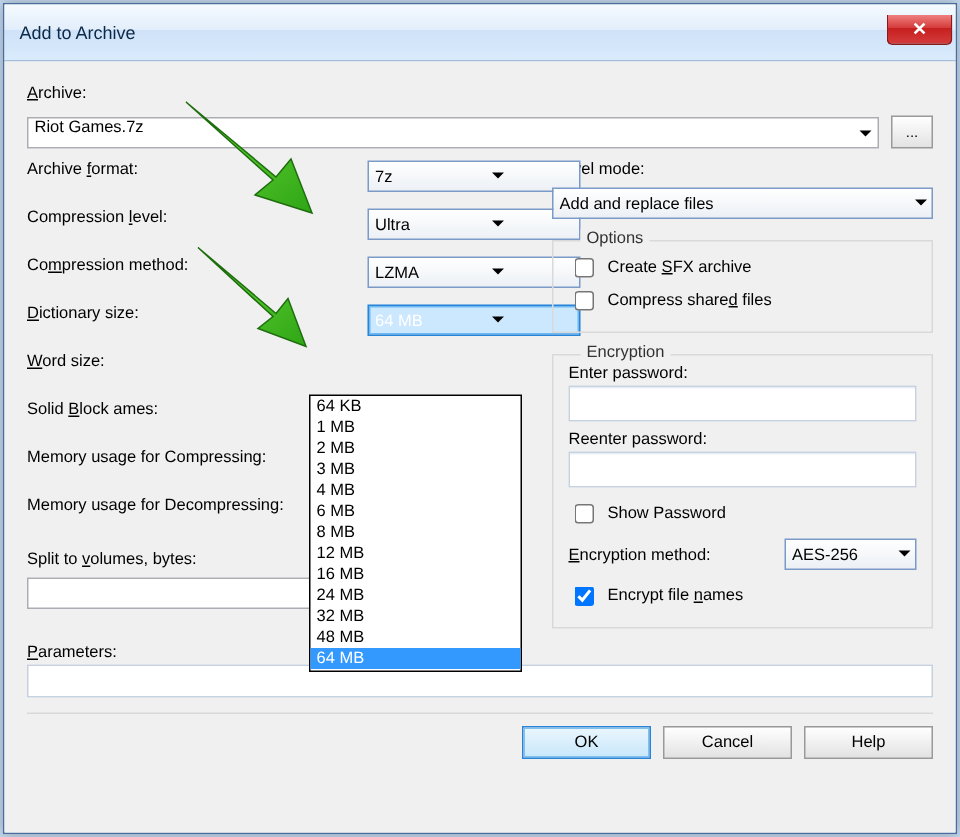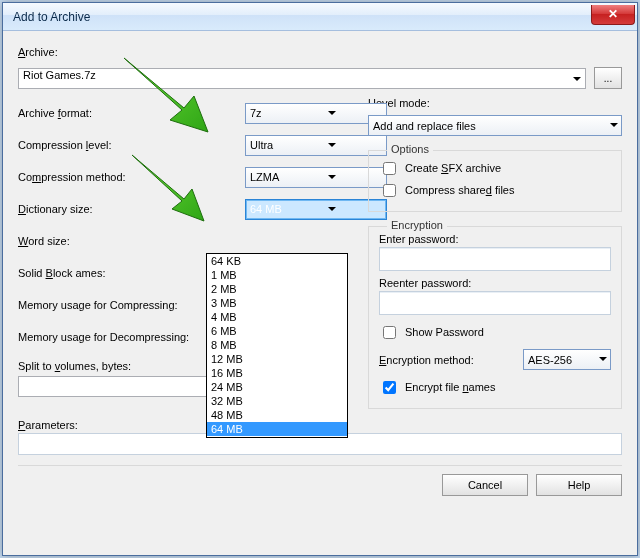--- a/index.html
+++ b/index.html
@@ -16,21 +16,21 @@
   width: 636px;
   height: 554px;
   background: #fff;
   border: 1px solid #4a6d9e;
   box-shadow: 0 0 8px rgba(0,0,0,0.3);
   display: flex;
   flex-direction: column;
   position: relative;
 }
 .titlebar {
-  height: 28px;
+  height: 38px;
   background: linear-gradient(to bottom, #f5faff 0%, #e2eefb 45%, #cfe2f8 46%, #d9ebfc 100%);
   border-bottom: 1px solid #a5bede;
   display: flex;
   align-items: center;
   justify-content: space-between;
   padding: 0 0 0 10px;
 }
 .titlebar-title {
   color: #0b2a4a;
   font-size: 12px;
@@ -97,21 +97,20 @@
 }
 .two-col {
   display: flex;
   gap: 20px;
   margin-top: 6px;
 }
 .col-left { width: 330px; }
 .col-right { flex: 1; }
 .form-row {
   display: flex;
-  align-items: center;
   min-height: 32px;
 }
 .form-row .lbl { width: 180px; }
 select, .select-ctl {
   height: 21px;
   border: 1px solid #7a9ac7;
   background: linear-gradient(to bottom,#ffffff,#ecf0f5);
   padding: 0 16px 0 4px;
   font-size: 11px;
   position: relative;
@@ -395,20 +394,21 @@
     </div>
 
     <div style="margin-top:10px;">
       <span class="label"><span class="underline-a">P</span><span>arameters:</span></span>
       <div class="param-input"></div>
     </div>
 
     <div class="separator"></div>
 
     <div class="btn-row">
+      <div class="btn default">OK</div>
       <div class="btn">Cancel</div>
       <div class="btn">Help</div>
     </div>
 
     <div class="dropdown-open" id="dict-dd">
         <div>64 KB</div>
         <div>1 MB</div>
         <div>2 MB</div>
         <div>3 MB</div>
         <div>4 MB</div>

